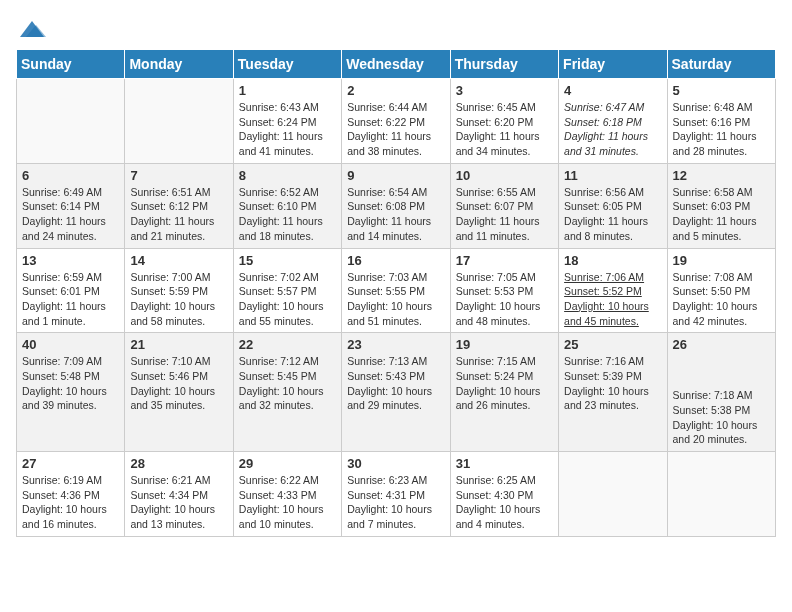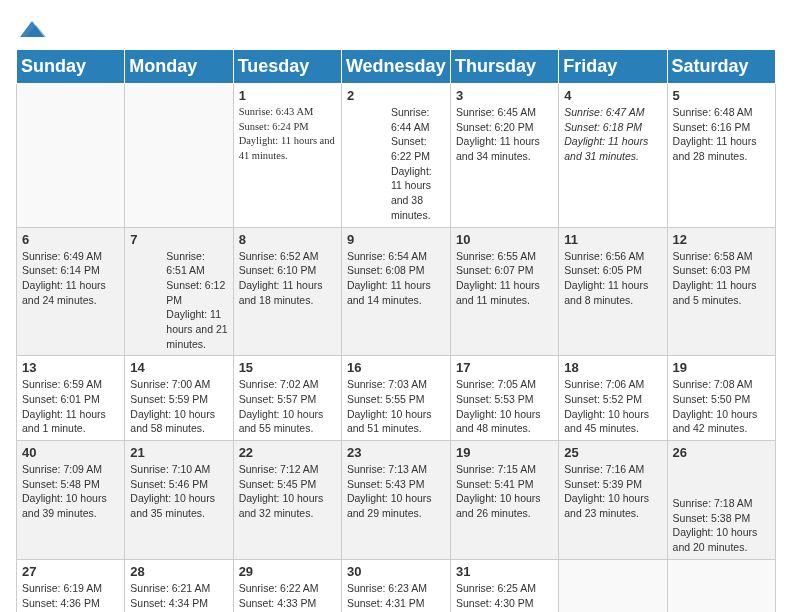--- a/index.html
+++ b/index.html
@@ -29,21 +29,21 @@
       position: relative;
     }
     .title-block { text-align: right; }
     .month-title { font-size: 36px; font-weight: normal; color: #333; }
     .location { font-size: 14px; color: #555; margin-top: 2px; }
     .calendar { width: 100%; border-collapse: collapse; }
     .calendar th {
       background: #2980b9;
       color: #fff;
       padding: 6px 4px;
-      font-size: 18px;
+      font-size: 14px;
       text-align: left;
       border: 1px solid #fff;
     }
     .calendar td {
       border: 1px solid #ccc;
       vertical-align: top;
       padding: 4px 5px;
       font-size: 10.5px;
       color: #333;
       width: 108px;
@@ -88,27 +88,27 @@
         <th>Friday</th>
         <th>Saturday</th>
       </tr>
   </thead>
   <tbody id="calendar-body">
   <tr>
         <td class="empty"></td>
         <td class="empty"></td>
         <td>
           <div class="day-number">1</div>
-          <div class="day-detail" style="white-space: pre-line; font-family: Liberation Serif, serif;">Sunrise: 6:43 AM
+          <div class="day-detail" style="white-space: pre-line;">Sunrise: 6:43 AM
 Sunset: 6:24 PM
 Daylight: 11 hours and 41 minutes.</div>
         </td>
         <td>
           <div class="day-number">2</div>
-          <div class="day-detail" style="white-space: pre-line; margin-left: 44px;">Sunrise: 6:44 AM
+          <div class="day-detail" style="white-space: pre-line;">Sunrise: 6:44 AM
 Sunset: 6:22 PM
 Daylight: 11 hours and 38 minutes.</div>
         </td>
         <td>
           <div class="day-number">3</div>
           <div class="day-detail" style="white-space: pre-line;">Sunrise: 6:45 AM
 Sunset: 6:20 PM
 Daylight: 11 hours and 34 minutes.</div>
         </td>
         <td>
@@ -126,21 +126,21 @@
       </tr>
       <tr class="row-shaded">
         <td>
           <div class="day-number">6</div>
           <div class="day-detail" style="white-space: pre-line;">Sunrise: 6:49 AM
 Sunset: 6:14 PM
 Daylight: 11 hours and 24 minutes.</div>
         </td>
         <td>
           <div class="day-number">7</div>
-          <div class="day-detail" style="white-space: pre-line; margin-left: 36px;">Sunrise: 6:51 AM
+          <div class="day-detail" style="white-space: pre-line;">Sunrise: 6:51 AM
 Sunset: 6:12 PM
 Daylight: 11 hours and 21 minutes.</div>
         </td>
         <td>
           <div class="day-number">8</div>
           <div class="day-detail" style="white-space: pre-line;">Sunrise: 6:52 AM
 Sunset: 6:10 PM
 Daylight: 11 hours and 18 minutes.</div>
         </td>
         <td>
@@ -194,21 +194,21 @@
 Daylight: 10 hours and 51 minutes.</div>
         </td>
         <td>
           <div class="day-number">17</div>
           <div class="day-detail" style="white-space: pre-line;">Sunrise: 7:05 AM
 Sunset: 5:53 PM
 Daylight: 10 hours and 48 minutes.</div>
         </td>
         <td>
           <div class="day-number">18</div>
-          <div class="day-detail" style="white-space: pre-line;">Sunrise: 7:06 AM
+          <div class="day-detail" style="white-space: pre-line; text-decoration: underline;">Sunrise: 7:06 AM
 Sunset: 5:52 PM
 Daylight: 10 hours and 45 minutes.</div>
         </td>
         <td>
           <div class="day-number">19</div>
           <div class="day-detail" style="white-space: pre-line;">Sunrise: 7:08 AM
 Sunset: 5:50 PM
 Daylight: 10 hours and 42 minutes.</div>
         </td>
       </tr>
@@ -233,21 +233,21 @@
         </td>
         <td>
           <div class="day-number">23</div>
           <div class="day-detail" style="white-space: pre-line;">Sunrise: 7:13 AM
 Sunset: 5:43 PM
 Daylight: 10 hours and 29 minutes.</div>
         </td>
         <td>
           <div class="day-number">19</div>
           <div class="day-detail" style="white-space: pre-line;">Sunrise: 7:15 AM
-Sunset: 5:41 PM
+Sunset: 5:24 PM
 Daylight: 10 hours and 26 minutes.</div>
         </td>
         <td>
           <div class="day-number">25</div>
           <div class="day-detail" style="white-space: pre-line;">Sunrise: 7:16 AM
 Sunset: 5:39 PM
 Daylight: 10 hours and 23 minutes.</div>
         </td>
         <td>
           <div class="day-number">26</div>

